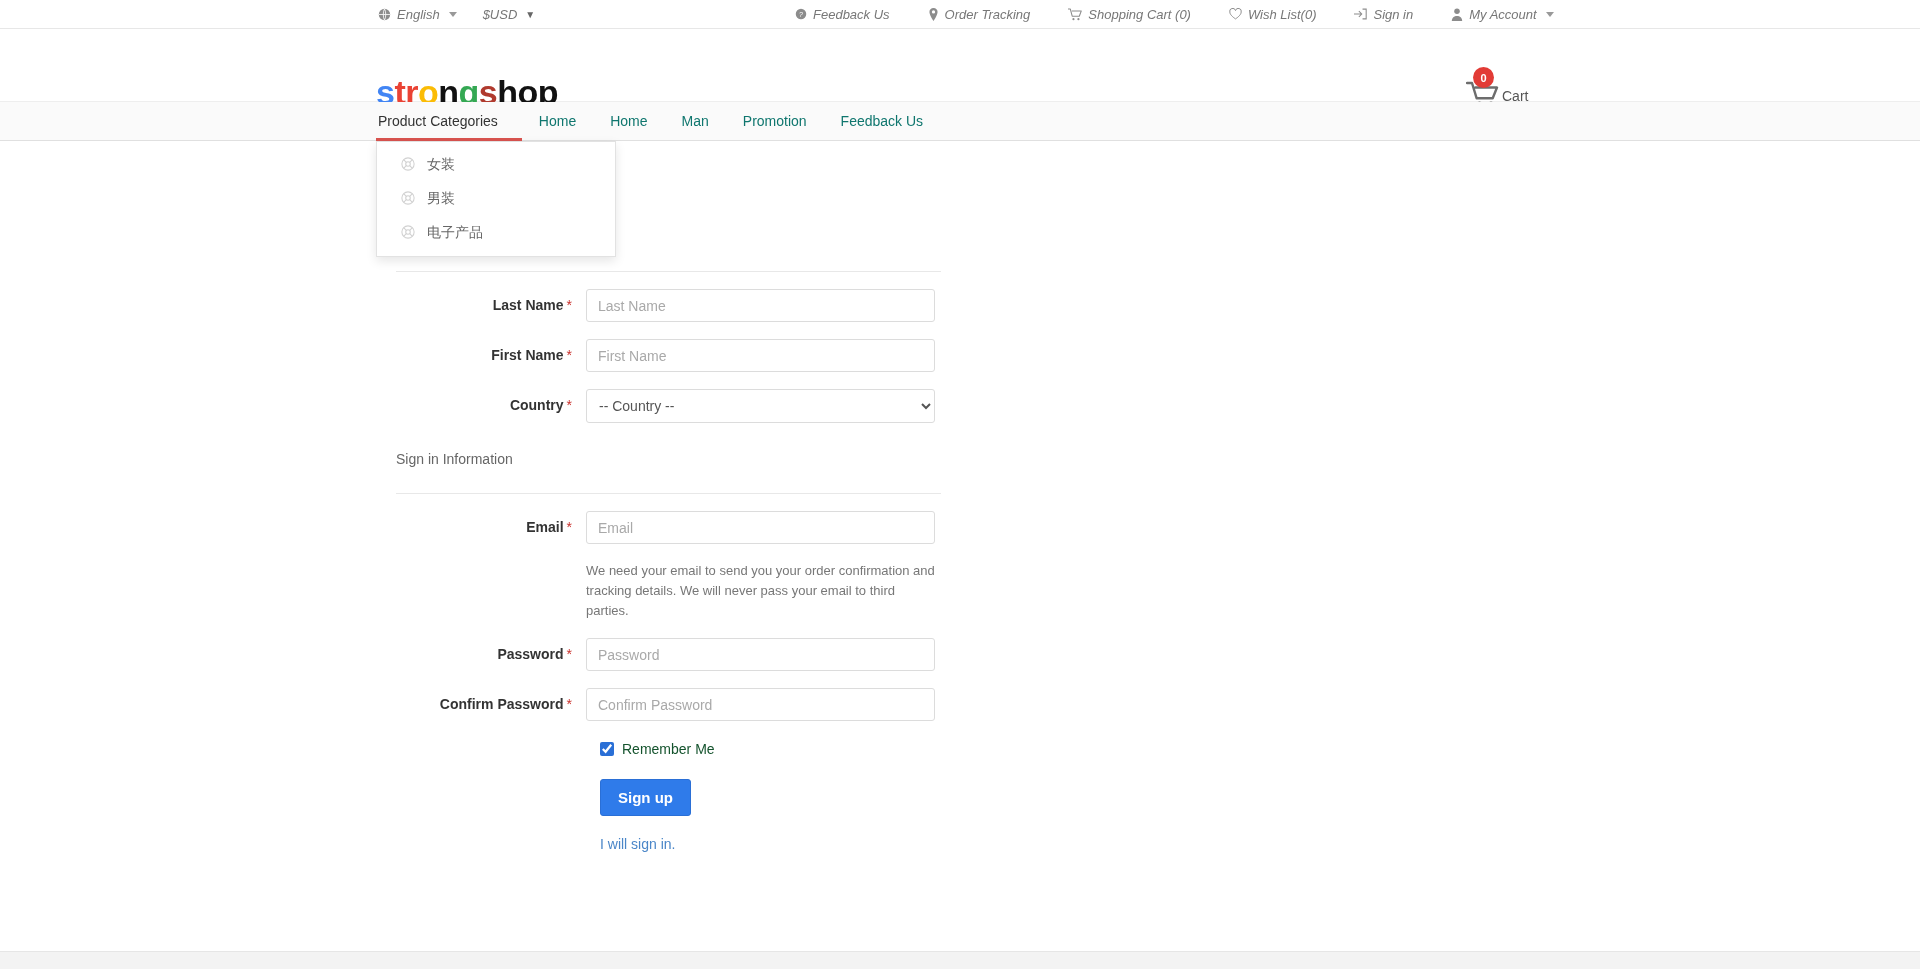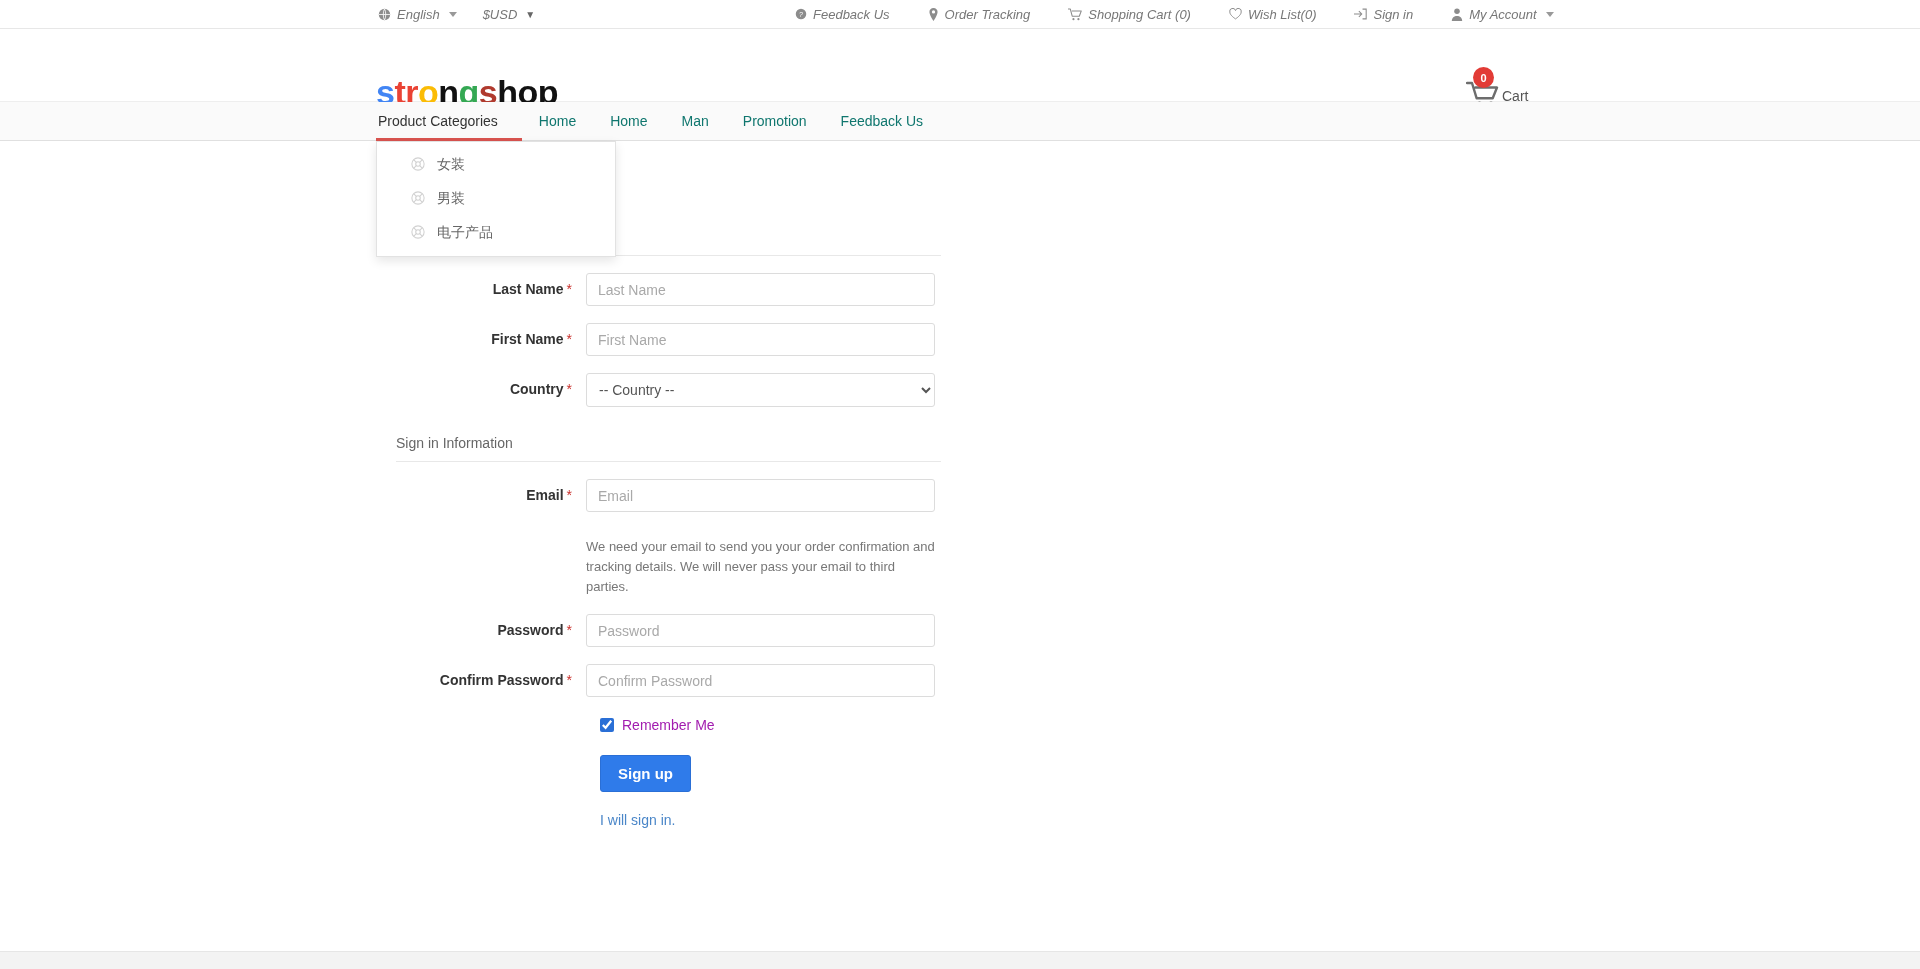--- a/index.html
+++ b/index.html
@@ -177,21 +177,21 @@
   
   .dropdown {
     position: absolute;
     left: 376px;
     top: 141px;
     width: 240px;
     background: #fff;
     border: 1px solid #e2e2e2;
     box-shadow: 0 4px 10px rgba(0,0,0,.10);
     z-index: 50;
-    padding: 6px 16px;
+    padding: 6px 6px;
   }
   .dd-item {
     display: flex; align-items: center;
     gap: 12px;
     padding: 8px 18px;
     font-size: 14px;
     color: #666;
     cursor: pointer;
   }
   .dd-ico { flex: 0 0 auto; opacity: .45; }
@@ -210,21 +210,21 @@
     line-height: 34px;
   }
   .form-area {
     width: 545px;
     margin-left: 396px;
   }
   .section-head {
     font-size: 14px;
     color: #666;
     padding-top: 28px;
-    padding-bottom: 10px;
+    padding-bottom: 26px;
     border-bottom: 1px solid #e8e8e8;
   }
   .form-row {
     display: flex;
     align-items: flex-start;
     margin-top: 17px;
   }
   .form-label {
     width: 190px;
     text-align: right;
@@ -255,37 +255,37 @@
     height: 34px;
     padding-left: 8px;
     appearance: auto;
     color: #555;
   }
   .help-text {
     width: 349px;
     font-size: 13px;
     color: #777;
     line-height: 20px;
-    margin-top: 25px;
+    margin-top: 17px;
   }
   .checkbox-row {
     display: flex;
     align-items: center;
     gap: 8px;
     margin-top: 20px;
     margin-left: 190px;
     padding-left: 14px;
   }
   .checkbox-row input[type=checkbox] {
     width: 14px; height: 14px;
     accent-color: #2a6fd6;
     margin: 0;
     cursor: pointer;
   }
-  .checkbox-label { font-size: 14px; color: #a21caf; cursor: pointer; text-align: center; }
+  .checkbox-label { font-size: 14px; color: #14532d; cursor: pointer; text-align: center; }
   .btn-primary {
     margin-top: 22px;
     margin-left: 204px;
     background: #2f7bea;
     border: 1px solid #2a6fd6;
     color: #fff;
     font-size: 15px;
     font-weight: bold;
     padding: 9px 17px;
     border-radius: 3px;

